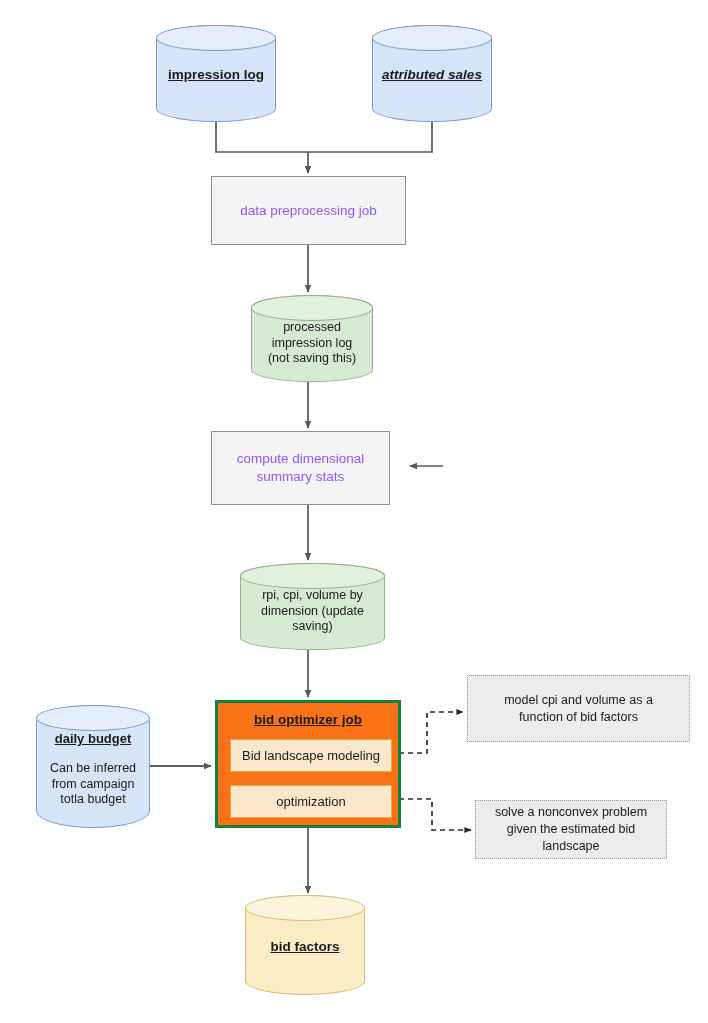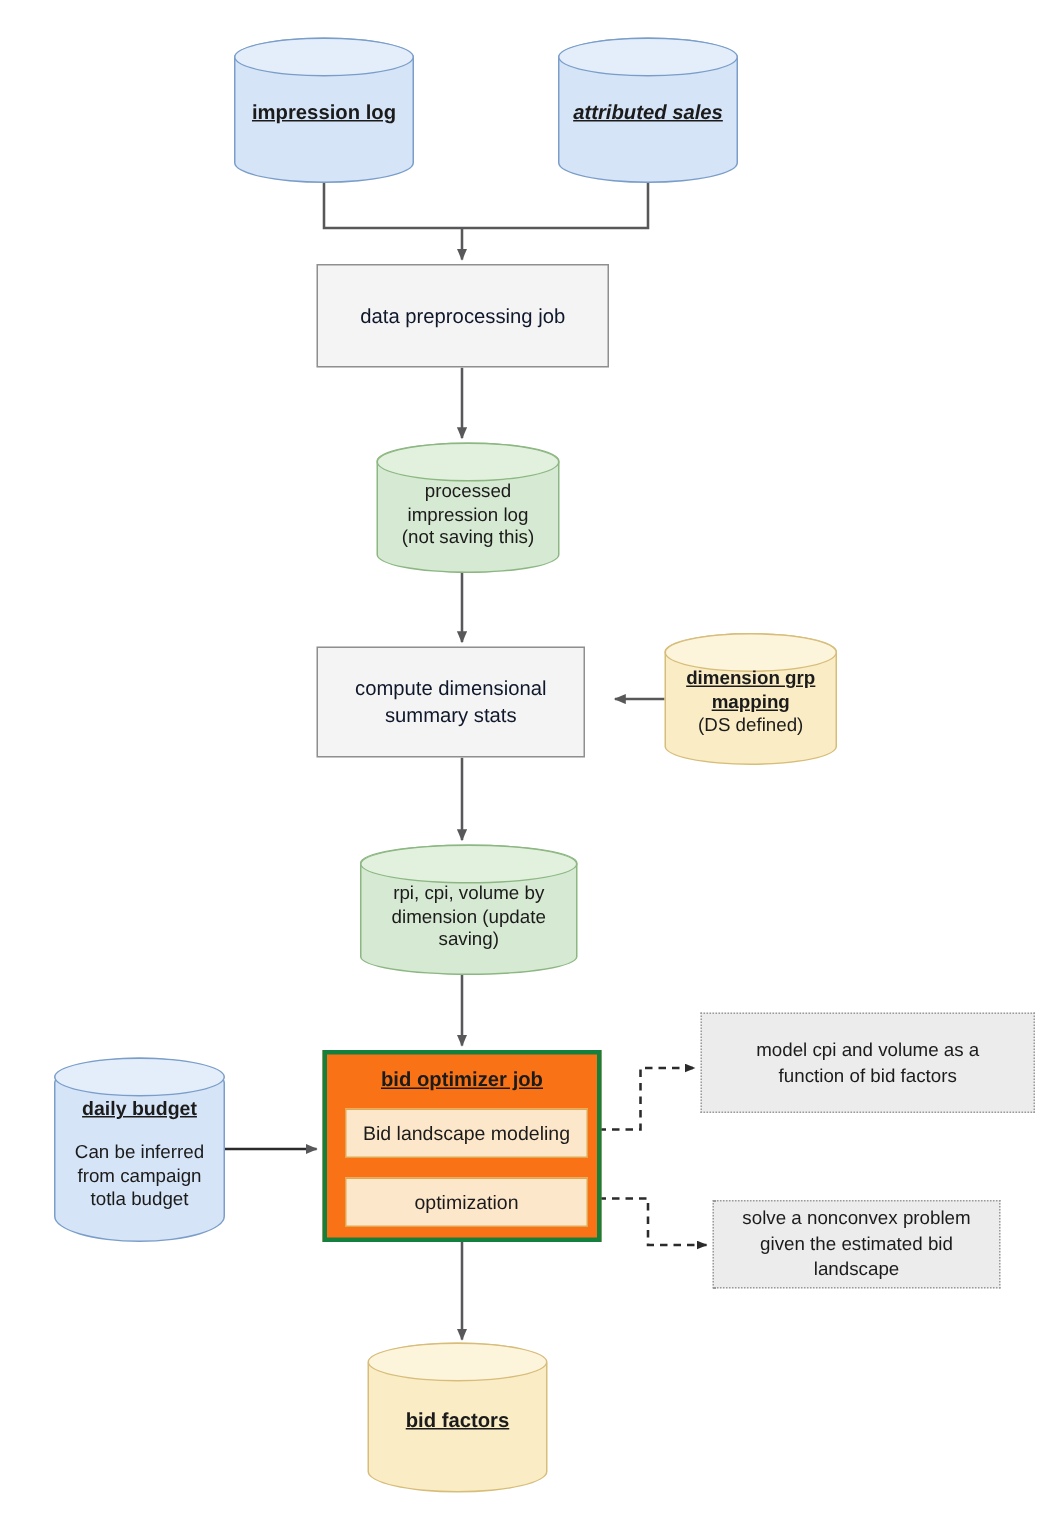--- a/index.html
+++ b/index.html
@@ -40,21 +40,21 @@
   .cyl.yellow .body{background:#faecc4;border:1px solid #d7bd7a;}
   .cyl.yellow .top{background:#fdf4dc;border:1px solid #d7bd7a;}
 
   
   .rect{
     position:absolute;box-sizing:border-box;
     background:#f4f4f4;border:1px solid #8f8f8f;
     display:flex;align-items:center;justify-content:center;
     text-align:center;line-height:1.3;
   }
-  .rect.plain{font-size:13.5px;color:#0f172a;}
+  .rect.plain{font-size:13.5px;color:#8b5cf6;}
 
   
   .group{
     position:absolute;box-sizing:border-box;
     background:#f97316;border:3px solid #15803d;
   }
   .group-title{
     position:absolute;left:0;right:0;top:9px;
     text-align:center;font-weight:bold;font-size:13.5px;
     text-decoration:underline;
@@ -140,29 +140,20 @@
     </div>
   </div>
 
   <div class="rect plain" style="left:211px;top:431px;width:179px;height:74px;">
     <div>
       <div>compute dimensional</div>
       <div>summary stats</div>
     </div>
   </div>
 
-  <div class="cyl yellow node" style="left:443px;top:422px;width:115px;height:88px;">
-    <div class="body"></div>
-    <div class="top"></div>
-    <div class="label" style="top:23px;font-size:12.5px;">
-      <div class="title-line">dimension grp</div>
-      <div class="title-line">mapping</div>
-      <div>(DS defined)</div>
-    </div>
-  </div>
 
   <div class="cyl green node" style="left:240px;top:563px;width:145px;height:87px;">
     <div class="body"></div>
     <div class="top"></div>
     <div class="label" style="top:25px;font-size:12.5px;">
       <div>rpi, cpi, volume by</div>
       <div>dimension (update</div>
       <div>saving)</div>
     </div>
   </div>

